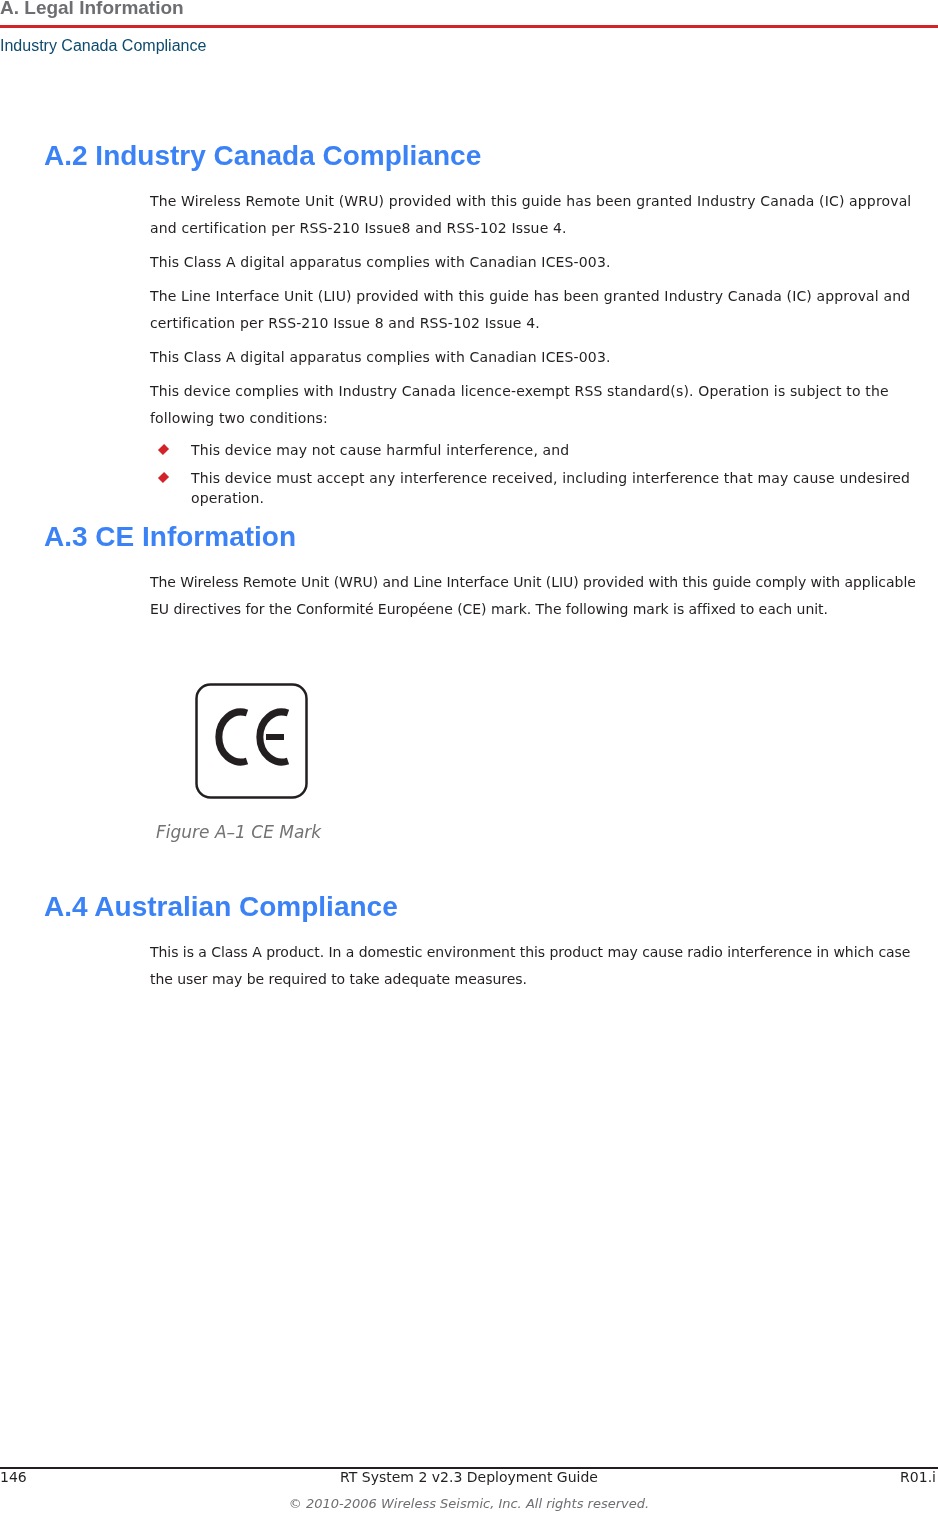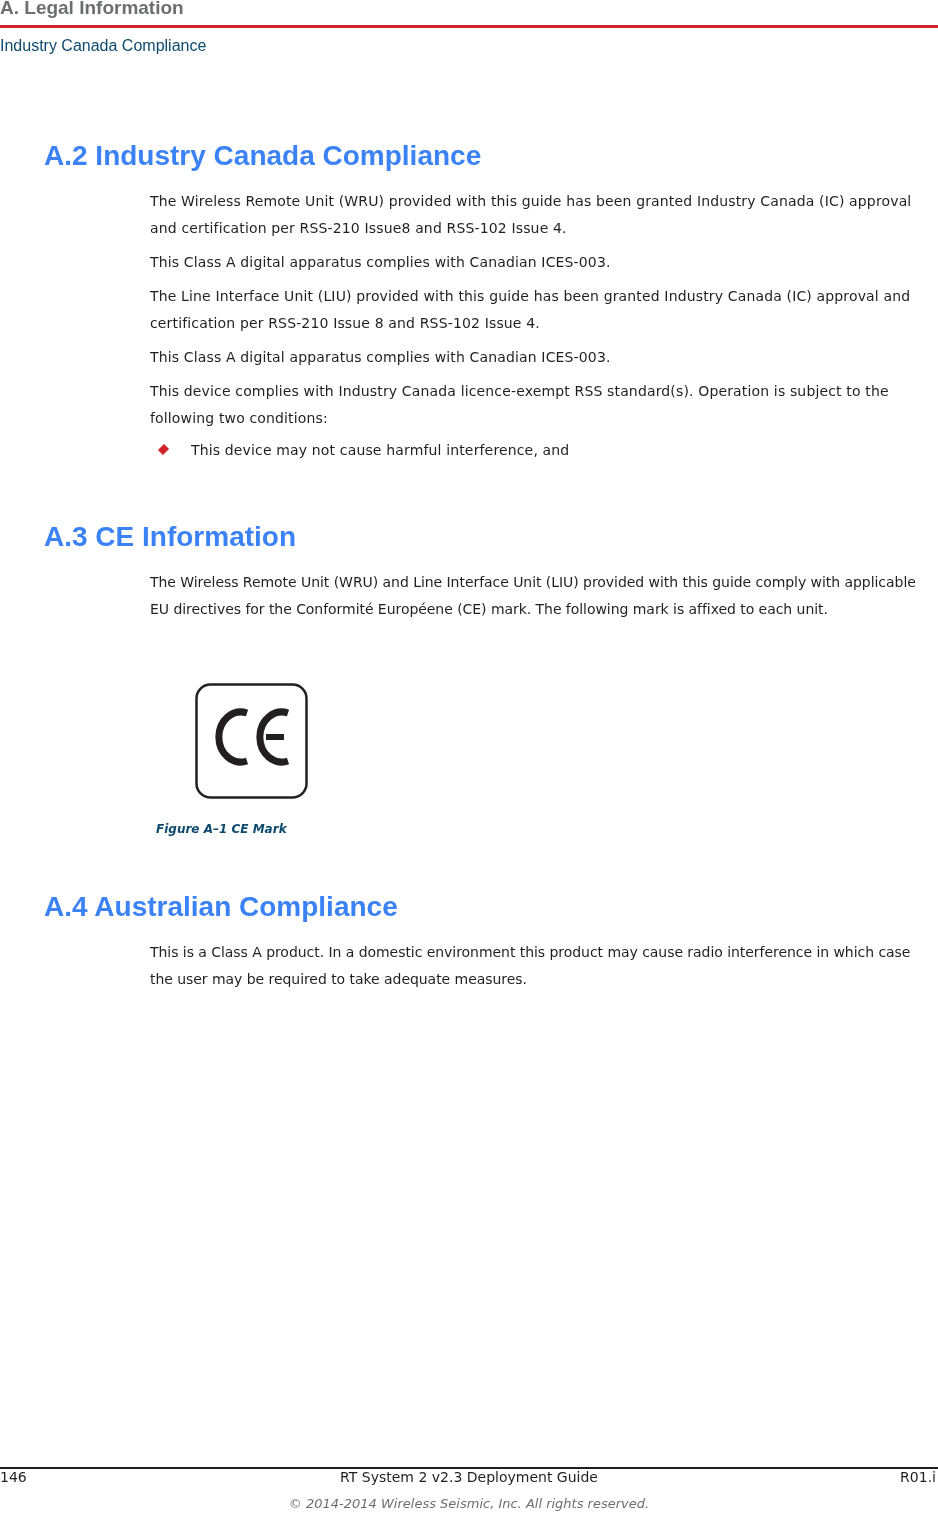--- a/index.html
+++ b/index.html
@@ -41,21 +41,21 @@
       position: relative; padding-left: 33px; font-size: 14px;
       line-height: 20.5px; margin-bottom: 7px; letter-spacing: 0.15px;
     }
     .diamond {
       position: absolute; left: 2px; top: 6px; width: 7px; height: 7px;
       background: #d2232a; transform: rotate(45deg) scaleY(1.25);
     }
     .ce-figure { position: absolute; left: 195px; top: 683px; width: 113px; height: 116px; }
     .caption {
       position: absolute; left: 156px; top: 822px;
-      font-size: 12px; font-weight: bold; font-style: italic; color: #0c4a6e;
+      font-size: 17px; font-weight: normal; font-style: italic; color: #737373;
       white-space: nowrap;
     }
     .footer-rule {
       position: absolute; left: 0; top: 1467px; width: 938px; height: 2px; background: #231f20;
     }
     .footer-left { position: absolute; left: 0; top: 1469px; font-size: 14px; text-align: right; }
     .footer-center {
       position: absolute; left: 0; width: 938px; top: 1469px; text-align: center; font-size: 14px;
     }
     .footer-right { position: absolute; right: 2px; top: 1469px; font-size: 14px; }
@@ -78,20 +78,24 @@
   <p class="para">The Wireless Remote Unit (WRU) provided with this guide has been granted Industry Canada (IC) approval and certification per RSS-210 Issue8 and RSS-102 Issue 4.</p>
   <p class="para">This Class A digital apparatus complies with Canadian ICES-003.</p>
   <p class="para">The Line Interface Unit (LIU) provided with this guide has been granted Industry Canada (IC) approval and certification per RSS-210 Issue 8 and RSS-102 Issue 4.</p>
   <p class="para">This Class A digital apparatus complies with Canadian ICES-003.</p>
   <p class="para">This device complies with Industry Canada licence-exempt RSS standard(s). Operation is subject to the following two conditions:</p>
   <ul class="bullets">
     <li>
       <span class="diamond"></span>
       <span>This device may not cause harmful interference, and</span>
     </li>
+    <li>
+      <span class="diamond"></span>
+      <span>This device must accept any interference received, including interference that may cause undesired operation.</span>
+    </li>
   </ul>
 </div>
 
 <h2 style="top:521px;">A.3 CE Information</h2>
 <div class="body-block" style="top:569px;">
   <p class="para condensed">The Wireless Remote Unit (WRU) and Line Interface Unit (LIU) provided with this guide comply with applicable EU directives for the Conformité Européene (CE) mark. The following mark is affixed to each unit.</p>
 </div>
 <div class="ce-figure">
   <svg width="113" height="116" viewBox="0 0 113 116">
     <rect x="1.5" y="1.5" width="110" height="113" rx="14" ry="14" fill="#fff" stroke="#231f20" stroke-width="2.5"></rect>
@@ -104,13 +108,13 @@
 
 <h2 style="top:891px;">A.4 Australian Compliance</h2>
 <div class="body-block" style="top:939px;">
   <p class="para condensed">This is a Class A product. In a domestic environment this product may cause radio interference in which case the user may be required to take adequate measures.</p>
 </div>
 
 <div class="footer-rule"></div>
 <div class="footer-left">146</div>
 <div class="footer-center">RT System 2 v2.3 Deployment Guide</div>
 <div class="footer-right">R01.i</div>
-<div class="copyright">© 2014-2014 Wireless Seismic, Inc. All rights reserved.</div>
+<div class="copyright">© 2010-2006 Wireless Seismic, Inc. All rights reserved.</div>
 
 </body></html>

